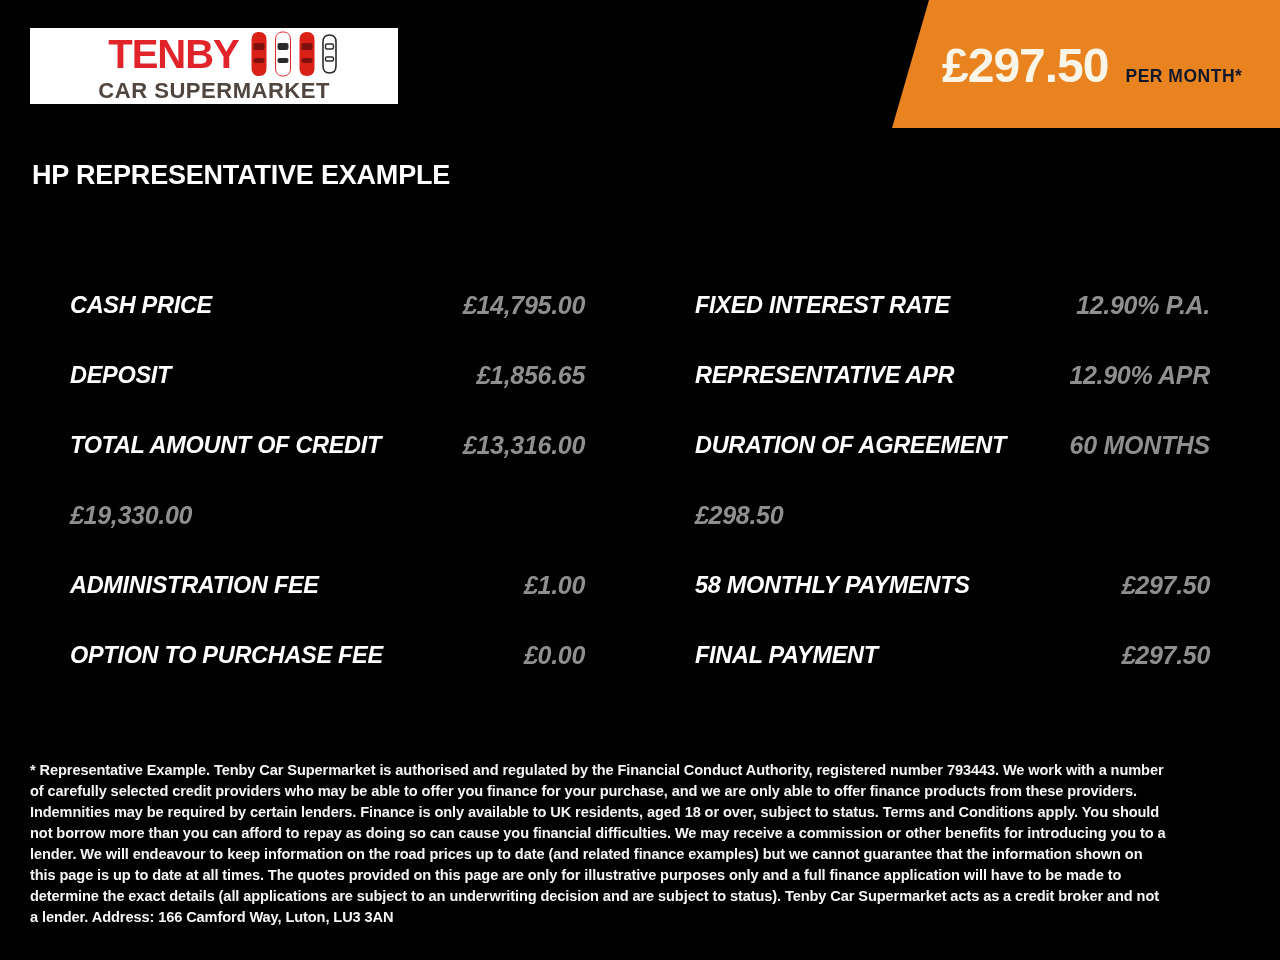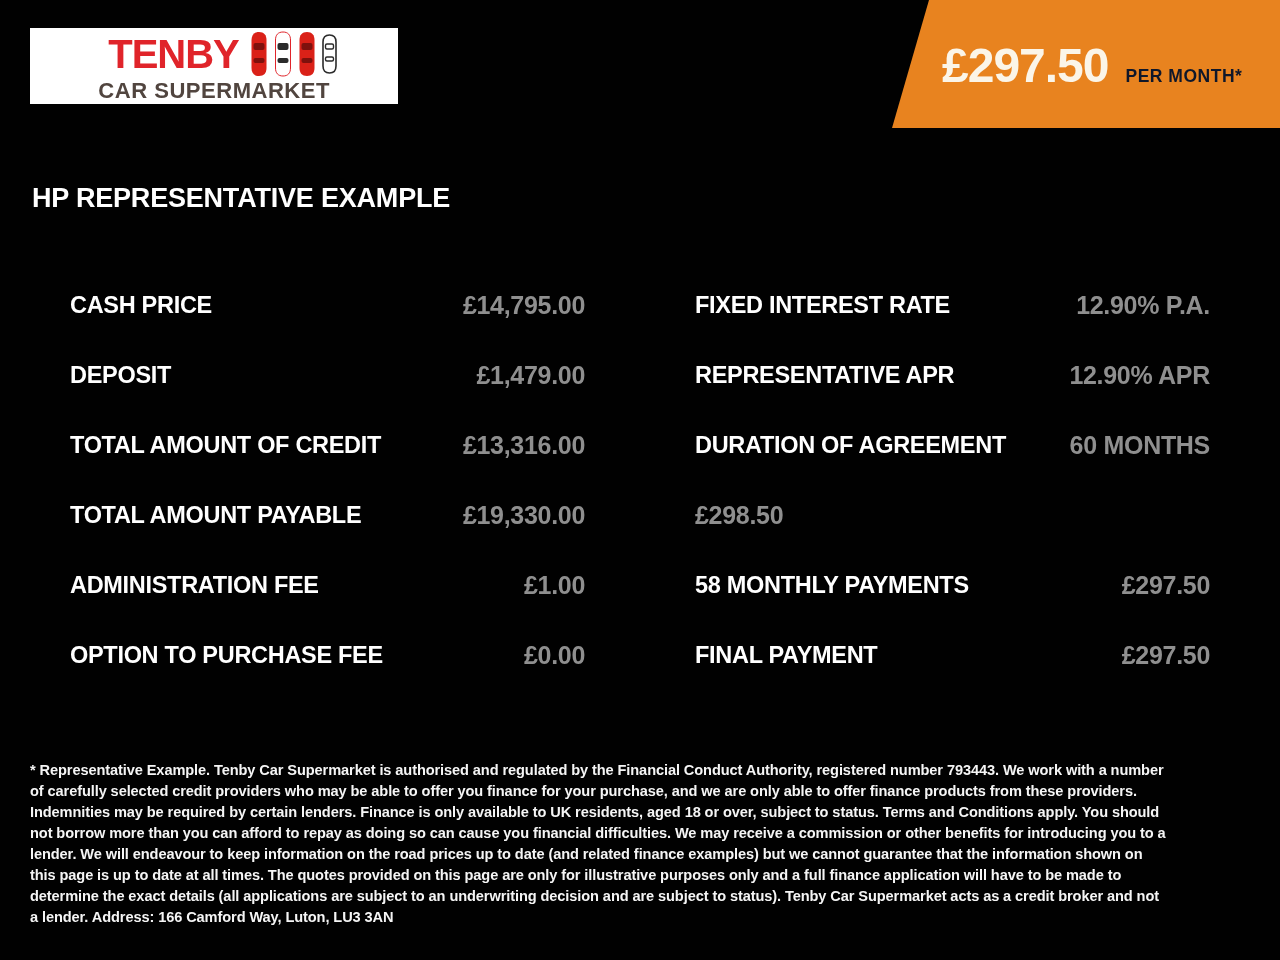--- a/index.html
+++ b/index.html
@@ -74,33 +74,34 @@
     color: #0f172a;
     font-weight: 700;
     font-size: 17.5px;
     letter-spacing: 0.5px;
     margin-left: 17px;
   }
 
   
   .page-title {
     position: absolute;
-    left: 32px; top: 183px;
+    left: 32px; top: 160px;
     color: #ffffff;
     font-weight: 700;
     font-size: 27px;
     letter-spacing: -0.2px;
   }
 
   
   .col {
     position: absolute;
     top: 270px;
     display: flex;
     flex-direction: column;
+    font-style: italic;
   }
   .col-left  { left: 70px;  width: 515px; }
   .col-right { left: 695px; width: 515px; }
   .frow {
     height: 70px;
     display: flex;
     align-items: center;
     justify-content: space-between;
   }
   .flabel {
@@ -176,28 +177,27 @@
 
 <div class="page-title">HP REPRESENTATIVE EXAMPLE</div>
 
 <div class="col col-left">
   <div class="frow">
     <span class="flabel">CASH PRICE</span>
     <span class="fvalue">£14,795.00</span>
   </div>
   <div class="frow">
     <span class="flabel">DEPOSIT</span>
-    <span class="fvalue">£1,479.00</span>
+    <span class="fvalue">£1,856.65</span>
   </div>
   <div class="frow">
     <span class="flabel">TOTAL AMOUNT OF CREDIT</span>
     <span class="fvalue">£13,316.00</span>
   </div>
   <div class="frow">
-    <span class="flabel">TOTAL AMOUNT PAYABLE</span>
     <span class="fvalue">£19,330.00</span>
   </div>
   <div class="frow">
     <span class="flabel">ADMINISTRATION FEE</span>
     <span class="fvalue">£1.00</span>
   </div>
   <div class="frow">
     <span class="flabel">OPTION TO PURCHASE FEE</span>
     <span class="fvalue">£0.00</span>
   </div>

